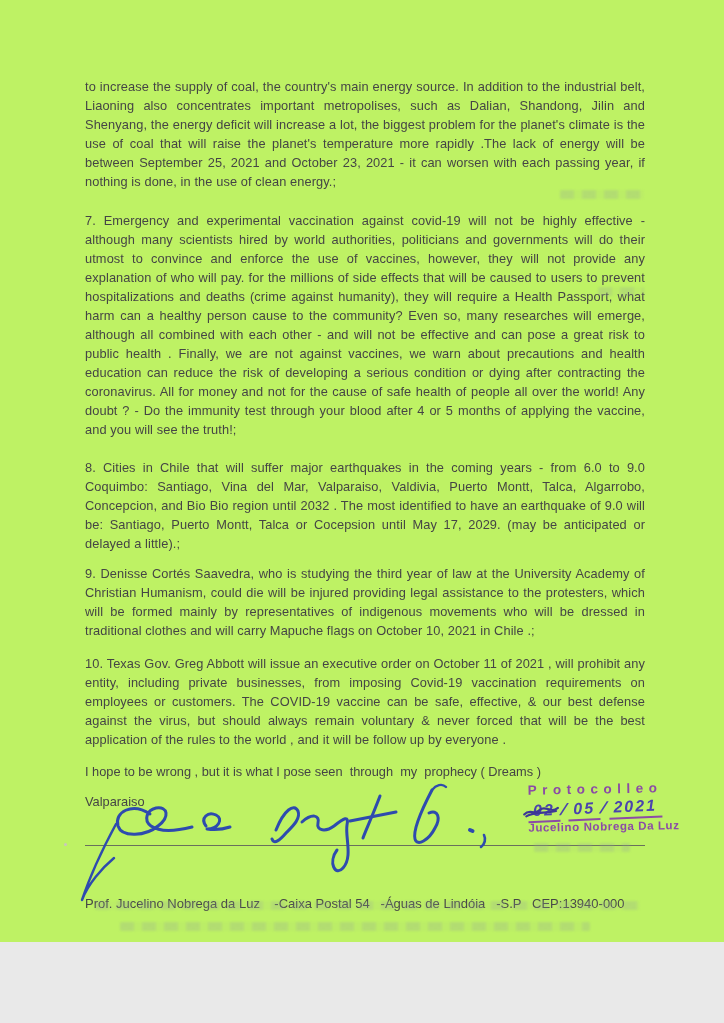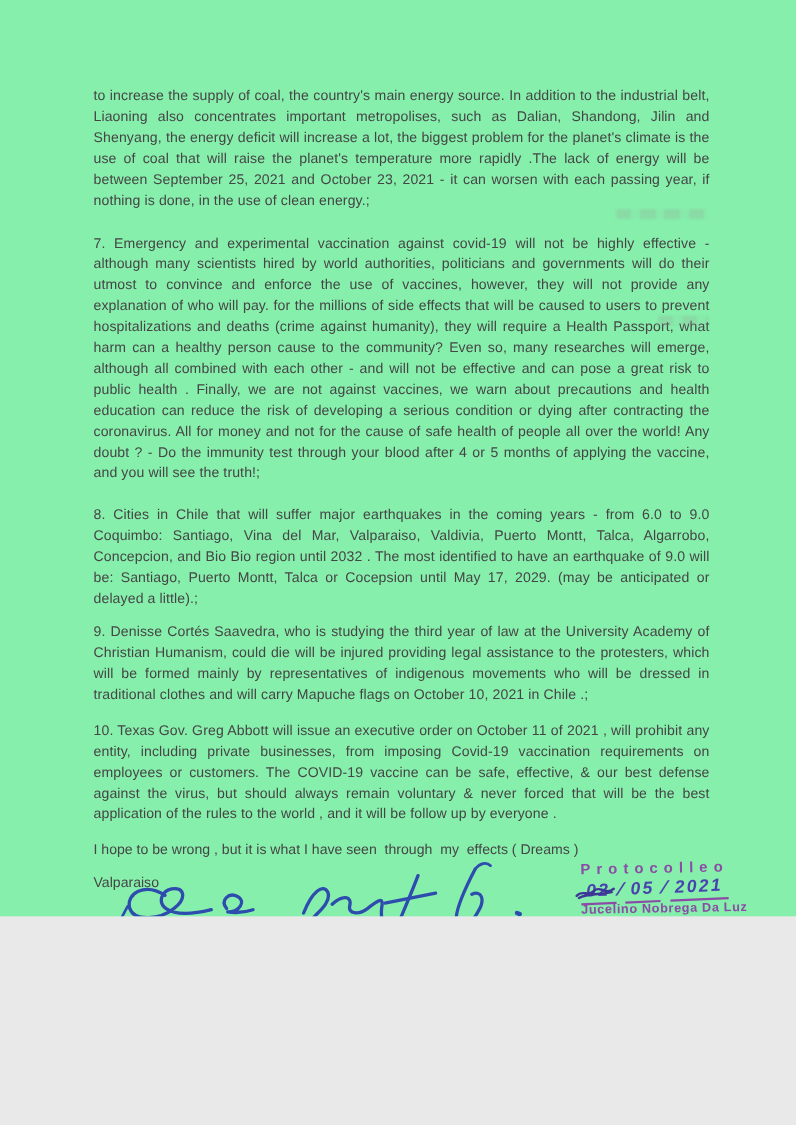--- a/index.html
+++ b/index.html
@@ -3,22 +3,22 @@
 <meta charset="utf-8">
 <style>
   html,body{margin:0;padding:0;}
   body{
     width:724px;height:1023px;
     background:#e9e9e9;
     font-family:"Liberation Sans", sans-serif;
   }
   .page{
     position:relative;
-    width:724px;height:833px;
-    background:#86efac;
+    width:724px;height:942px;
+    background:#bef264;
     overflow:hidden;
     color:#454545;
   }
   .para{
     position:absolute;
     left:85px;
     width:560px;
     font-size:12.8px;
     line-height:19px;
     letter-spacing:0.1px;
@@ -134,21 +134,21 @@
 <body>
 
 <div class="page">
 
   <div class="para" style="top:77px">to increase the supply of coal, the country's main energy source. In addition to the industrial belt, Liaoning also concentrates important metropolises, such as Dalian, Shandong, Jilin and Shenyang, the energy deficit will increase a lot, the biggest problem for the planet's climate is the use of coal that will raise the planet's temperature more rapidly .The lack of energy will be between September 25, 2021 and October 23, 2021 - it can worsen with each passing year, if nothing is done, in the use of clean energy.;</div>
   <div class="para" style="top:211px">7. Emergency and experimental vaccination against covid-19 will not be highly effective - although many scientists hired by world authorities, politicians and governments will do their utmost to convince and enforce the use of vaccines, however, they will not provide any explanation of who will pay. for the millions of side effects that will be caused to users to prevent hospitalizations and deaths (crime against humanity), they will require a Health Passport, what harm can a healthy person cause to the community? Even so, many researches will emerge, although all combined with each other - and will not be effective and can pose a great risk to public health . Finally, we are not against vaccines, we warn about precautions and health education can reduce the risk of developing a serious condition or dying after contracting the coronavirus. All for money and not for the cause of safe health of people all over the world! Any doubt ? - Do the immunity test through your blood after 4 or 5 months of applying the vaccine, and you will see the truth!;</div>
   <div class="para" style="top:458px">8. Cities in Chile that will suffer major earthquakes in the coming years - from 6.0 to 9.0 Coquimbo: Santiago, Vina del Mar, Valparaiso, Valdivia, Puerto Montt, Talca, Algarrobo, Concepcion, and Bio Bio region until 2032 . The most identified to have an earthquake of 9.0 will be: Santiago, Puerto Montt, Talca or Cocepsion until May 17, 2029. (may be anticipated or delayed a little).;</div>
   <div class="para" style="top:564px">9. Denisse Cortés Saavedra, who is studying the third year of law at the University Academy of Christian Humanism, could die will be injured providing legal assistance to the protesters, which will be formed mainly by representatives of indigenous movements who will be dressed in traditional clothes and will carry Mapuche flags on October 10, 2021 in Chile .;</div>
   <div class="para" style="top:654px">10. Texas Gov. Greg Abbott will issue an executive order on October 11 of 2021 , will prohibit any entity, including private businesses, from imposing Covid-19 vaccination requirements on employees or customers. The COVID-19 vaccine can be safe, effective, &amp; our best defense against the virus, but should always remain voluntary &amp; never forced that will be the best application of the rules to the world , and it will be follow up by everyone .</div>
 
-  <div class="single-line" style="top:762px">I hope to be wrong , but it is what I have seen  through  my  effects ( Dreams )</div>
+  <div class="single-line" style="top:762px">I hope to be wrong , but it is what I pose seen  through  my  prophecy ( Dreams )</div>
   <div class="single-line" style="top:792px">Valparaiso</div>
 
   <div class="separator"></div>
 
   <svg class="signature-svg" viewBox="0 0 460 150" fill="none" stroke="#2e4bae" stroke-width="3" stroke-linecap="round" stroke-linejoin="round">
 
     <path d="M58,44 C44,70 32,96 24,120 C30,104 44,88 56,78" stroke-width="2.4"></path>
 
     <path d="M92,34 C74,22 56,32 60,46 C64,58 88,56 100,46 C112,37 110,26 98,28 C89,30 85,40 93,46 C103,53 122,50 134,47"></path>
     <path d="M148,46 C142,38 150,31 158,35 C166,39 160,49 149,49 C156,50 166,49 172,47"></path>

